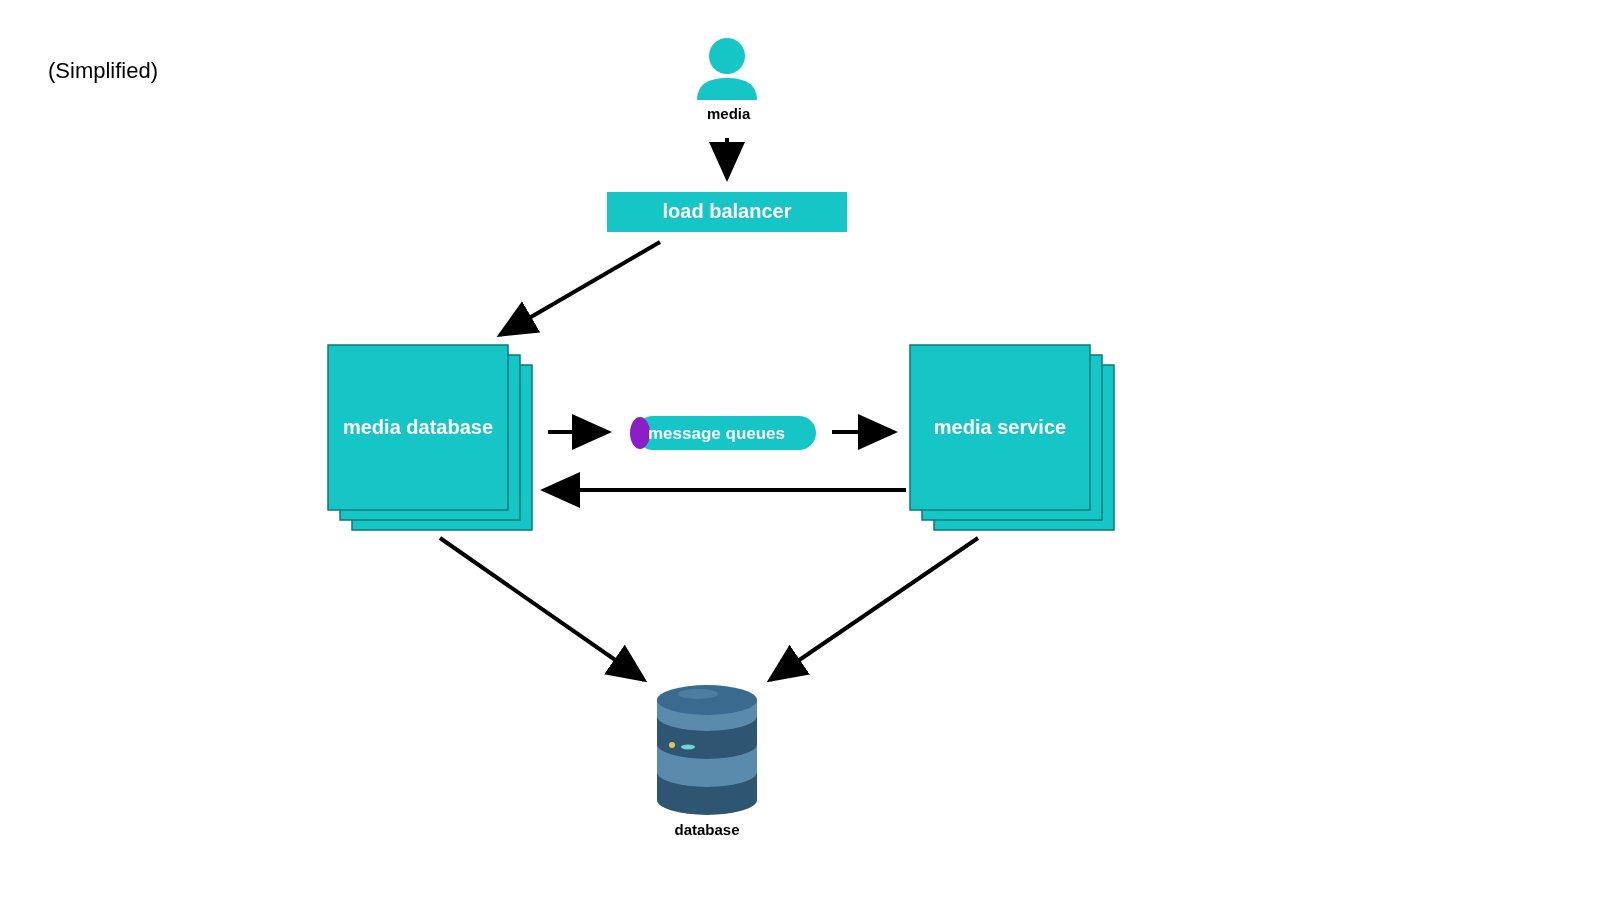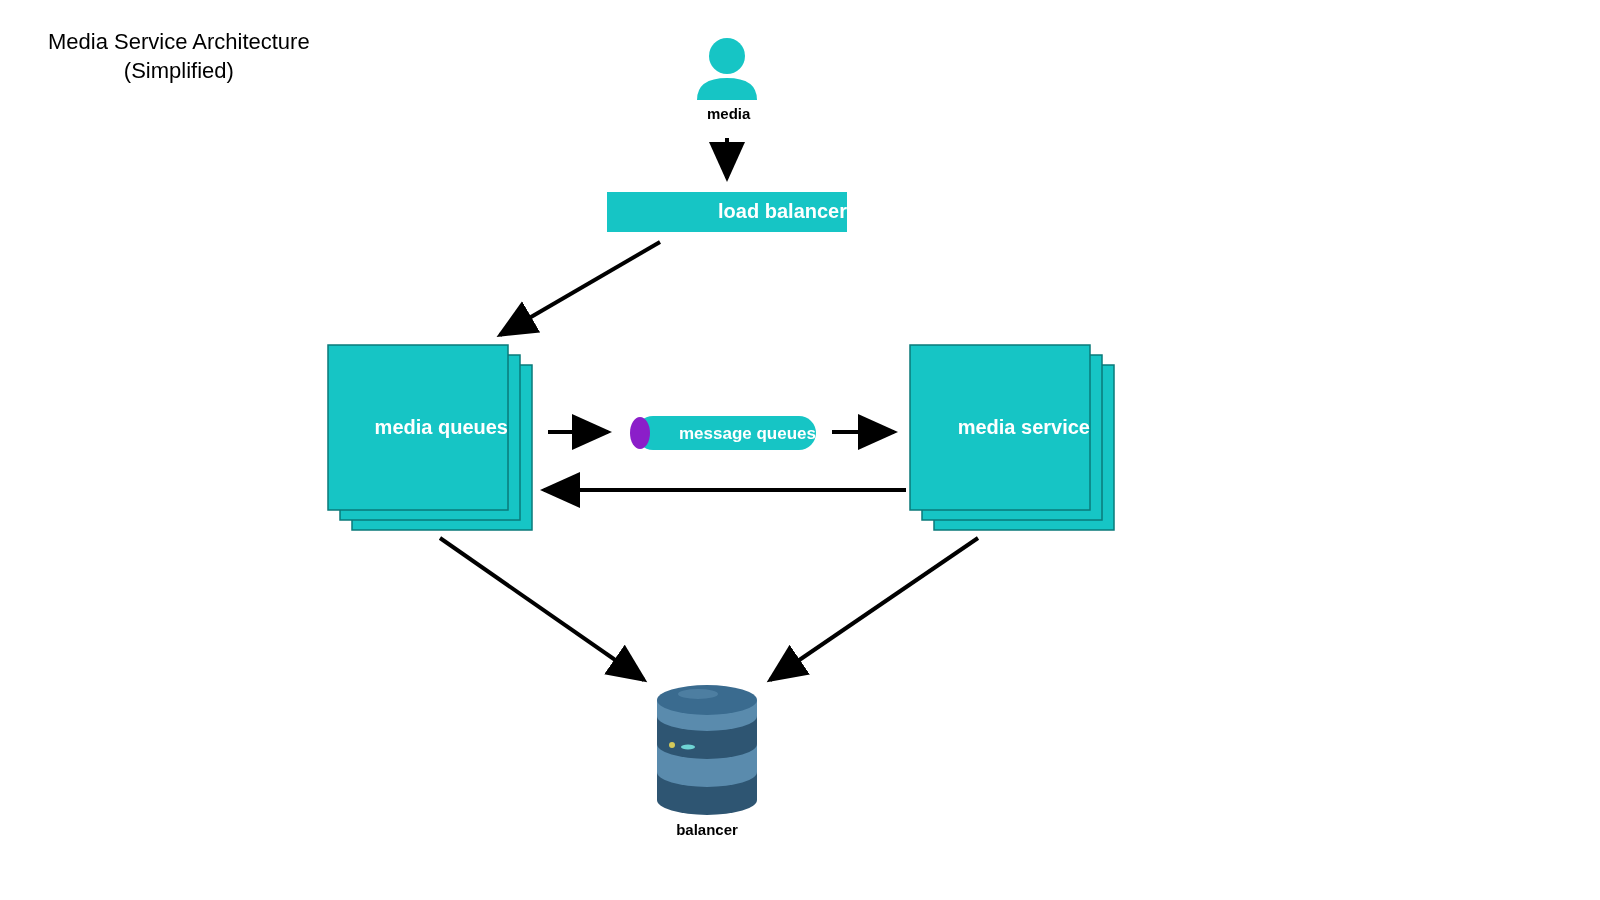--- a/index.html
+++ b/index.html
@@ -32,36 +32,36 @@
       position: absolute;
       font-size: 15px;
       font-weight: 700;
       color: #000;
       text-align: center;
     }
     .box-label {
       position: absolute;
       color: #fff;
       font-weight: 700;
-      text-align: right;
+      text-align: center;
       font-size: 20px;
     }
     .queue-label {
       position: absolute;
       color: #fff;
       font-weight: 700;
-      text-align: right;
+      text-align: left;
       font-size: 17px;
     }
   </style>
 </head>
 <body>
 
 <div class="title">
-  <span>Media Service Architecture</span><br>
+  <br>
   <span>(Simplified)</span>
 </div>
 
 <svg class="diagram" viewBox="0 0 1600 900">
   <defs>
     <marker id="arrowhead" markerWidth="12" markerHeight="12" refX="9" refY="4.5" orient="auto">
       <polygon points="0 0, 10 4.5, 0 9" fill="#000"></polygon>
     </marker>
   </defs>
 
@@ -114,16 +114,16 @@
     <rect x="657" y="700" width="100" height="16" fill="#5a8bad"></rect>
     <ellipse cx="707" cy="700" rx="50" ry="15" fill="#3a6b8f"></ellipse>
     <ellipse cx="698" cy="694" rx="20" ry="5" fill="#5a8bad" opacity="0.6"></ellipse>
     <circle cx="672" cy="745" r="3" fill="#d4c95a"></circle>
     <ellipse cx="688" cy="747" rx="7" ry="2.5" fill="#6fd4d4"></ellipse>
   </g>
 </svg>
 
 <div class="label" style="left:707px; top:105px; width:40px;">media</div>
 <div class="box-label" style="left:607px; top:200px; width:240px;">load balancer</div>
-<div class="box-label" style="left:328px; top:416px; width:180px;">media queues</div>
+<div class="box-label" style="left:328px; top:416px; width:180px;">media database</div>
 <div class="queue-label" style="left:648px; top:424px; width:168px;">message queues</div>
 <div class="box-label" style="left:910px; top:416px; width:180px;">media service</div>
-<div class="label" style="left:672px; top:821px; width:70px;">balancer</div>
+<div class="label" style="left:672px; top:821px; width:70px;">database</div>
 
 </body></html>

